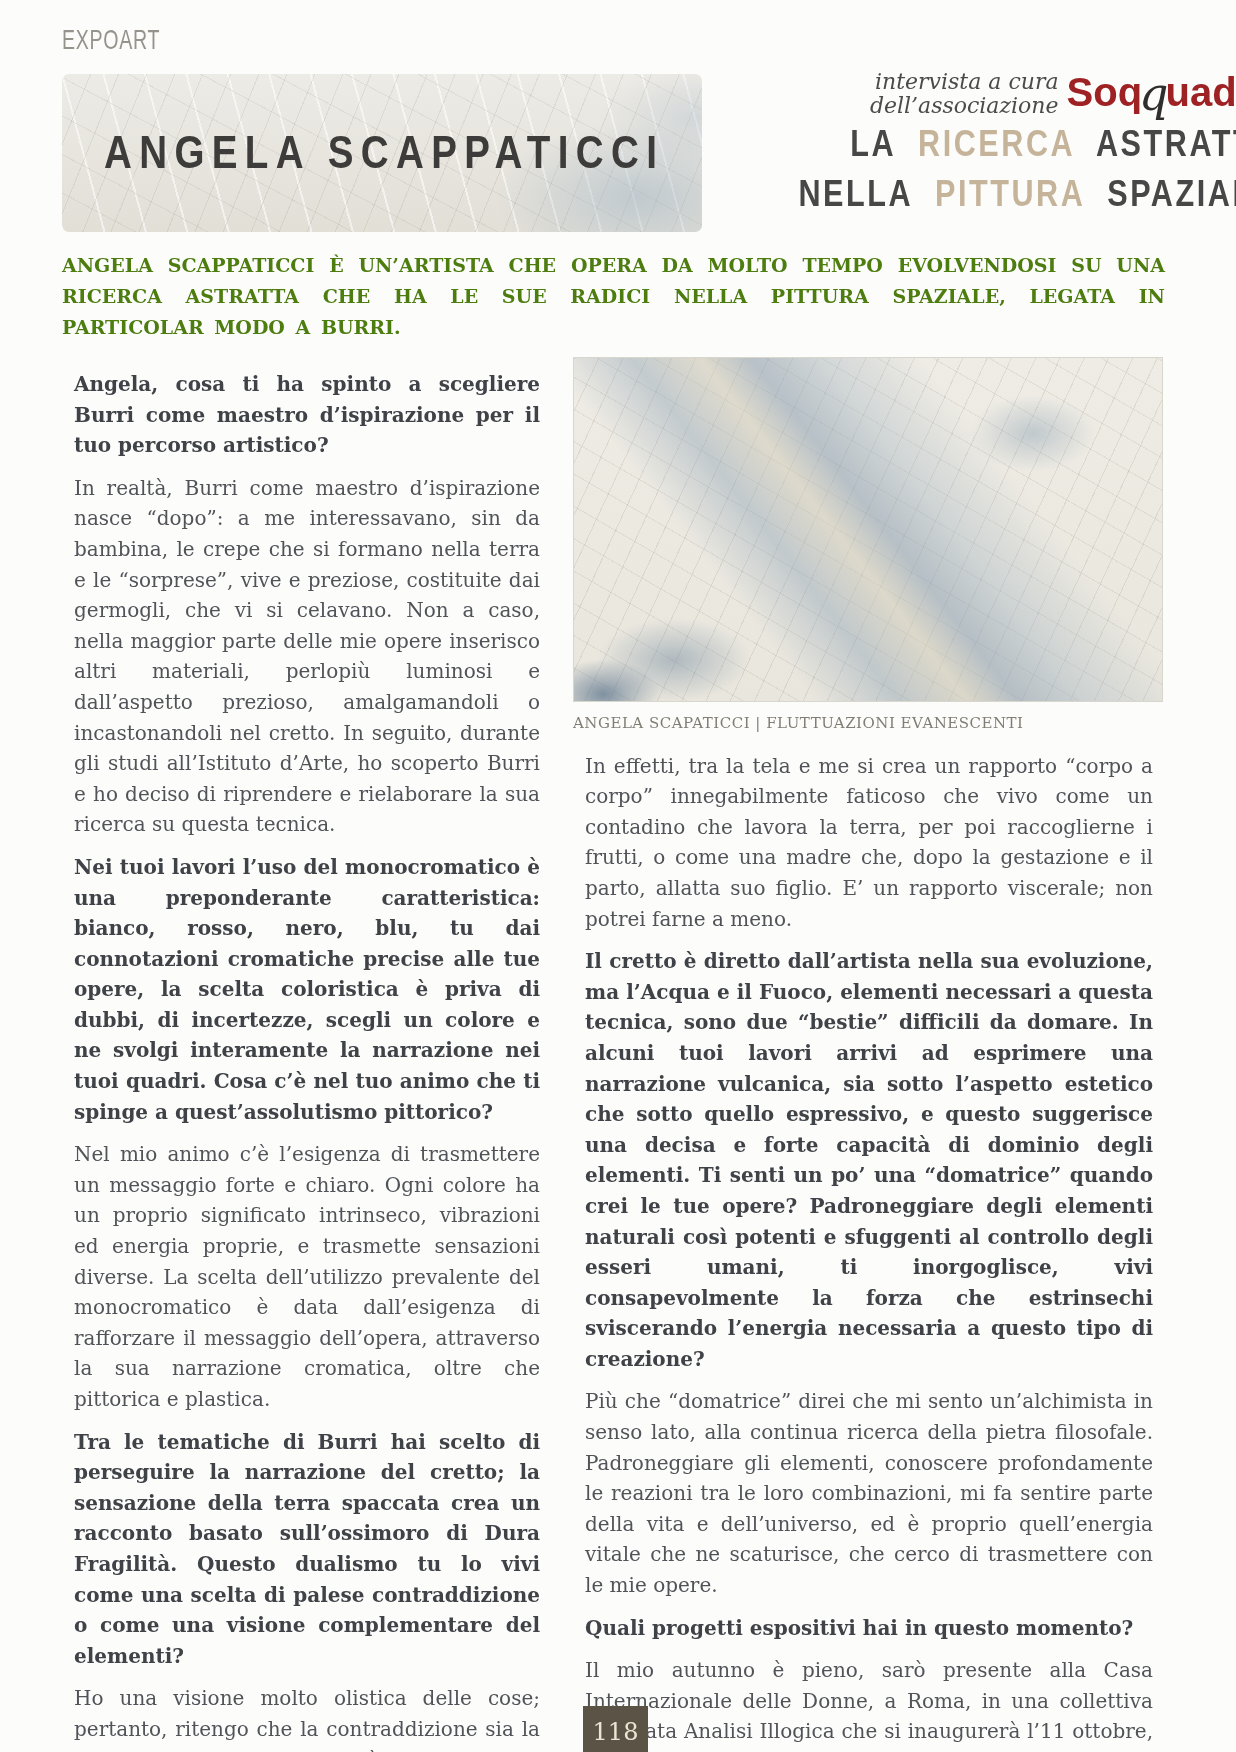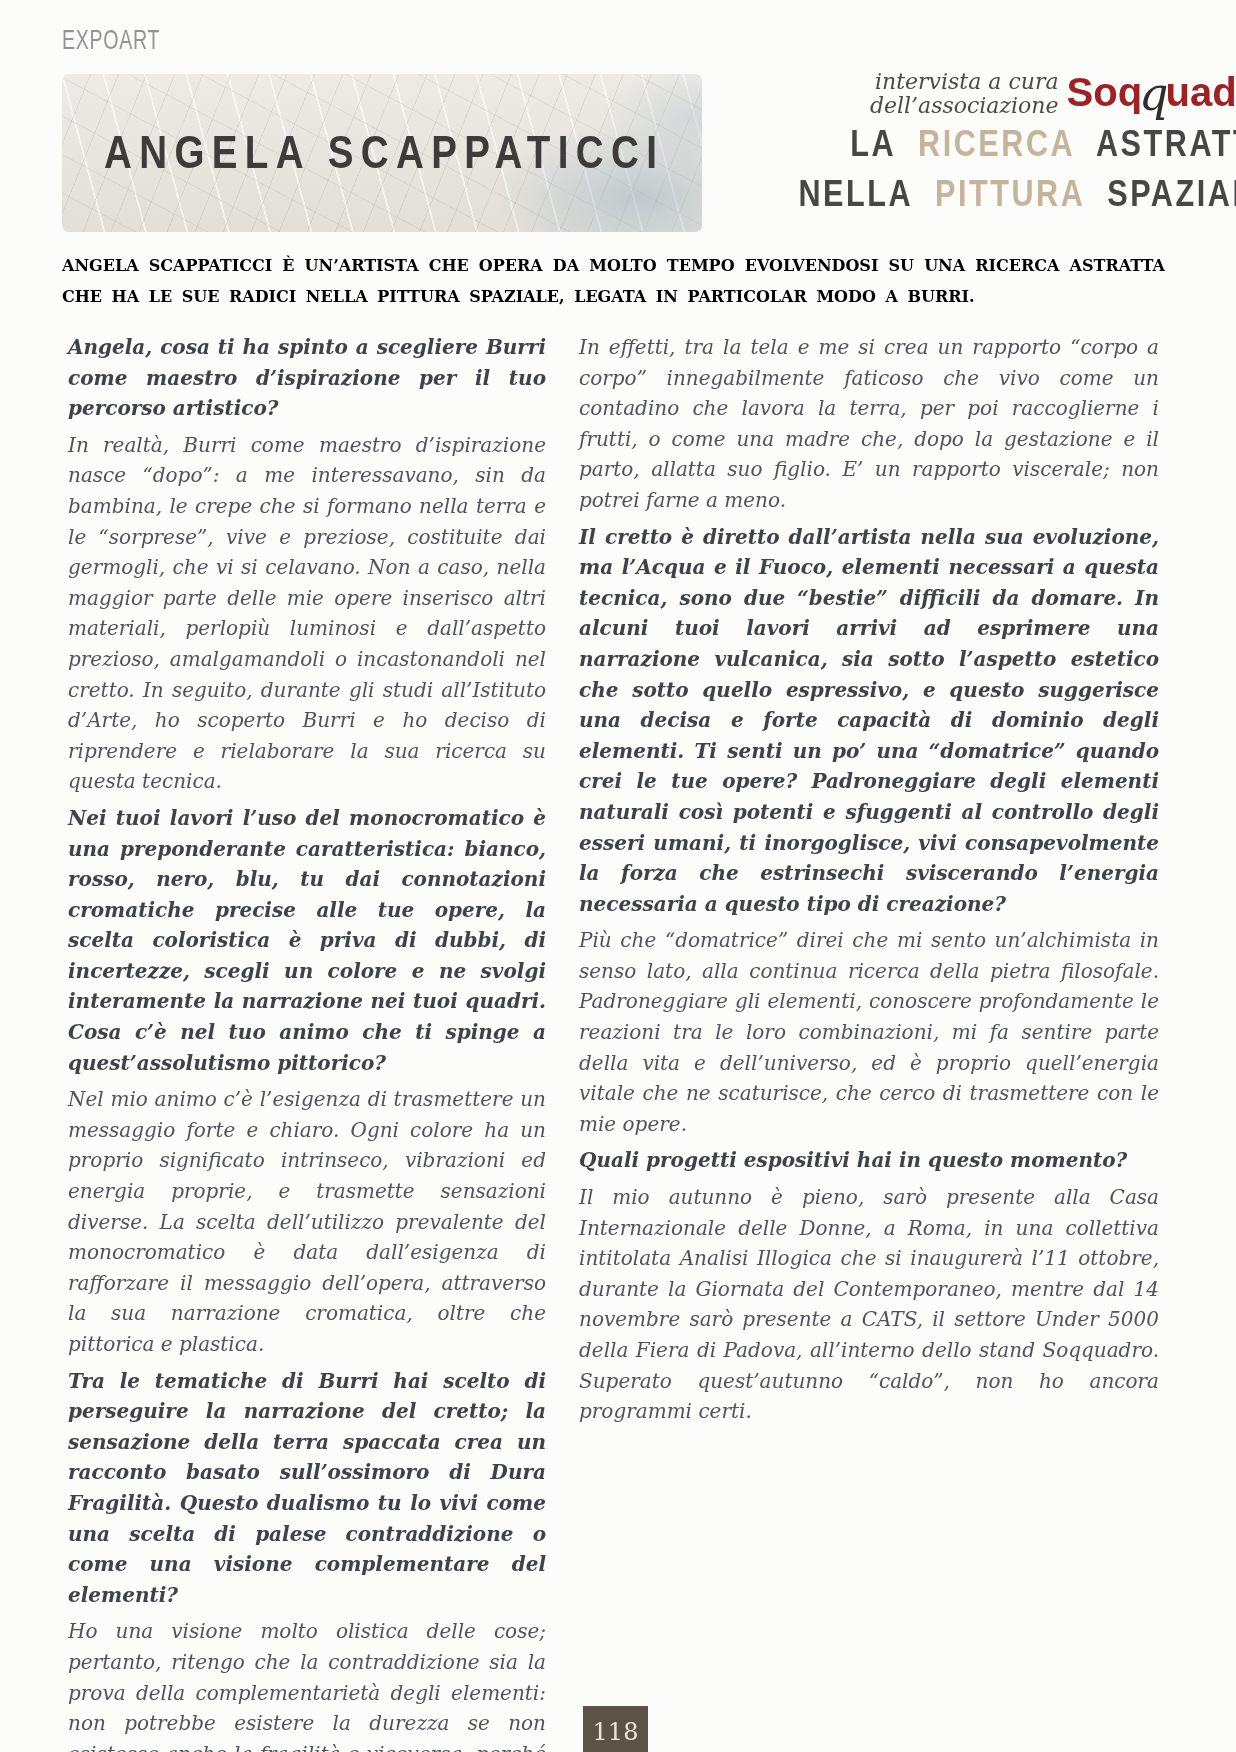--- a/index.html
+++ b/index.html
@@ -114,41 +114,41 @@
     transform-origin:right center;
     white-space:nowrap;
     margin-top:2px;
   }
   .title-line .accent{color:#c6b49a;}
   
   .lead{
     margin:18px 0 0 0;
     font-family:"DejaVu Serif", serif;
     font-weight:700;
-    font-size:16px;
+    font-size:19px;
     line-height:31px;
-    color:#000000;
+    color:#4d7c0f;
     text-align:justify;
     word-spacing:4px;
   }
   
   .columns{
     margin-top:14px;
     display:flex;
     gap:21px;
   }
   .col{
     font-size:20px;
     line-height:30.6px;
     color:#515358;
     text-align:justify;
   }
   .col-left{width:490px;flex:0 0 490px;}
   .col-right{width:592px;flex:0 0 592px;}
-  .col p{margin:6px;font-style:italic;}
+  .col p{margin:12px;}
   .col p.question{font-weight:700;color:#3f4247;}
   
   .figure{margin:0;}
   .artwork{
     width:590px;height:345px;
     border:1px solid #d9d6ce;
     box-sizing:border-box;
     background-color:#edeae2;
     background-image:
       radial-gradient(ellipse 80px 50px at 5% 98%, rgba(108,130,150,.85), rgba(108,130,150,0) 70%),
@@ -214,20 +214,24 @@
       <div class="col col-left">
 
       <p class="question">Angela, cosa ti ha spinto a scegliere Burri come maestro d’ispirazione per il tuo percorso artistico?</p>
           <p class="answer">In realtà, Burri come maestro d’ispirazione nasce “dopo”: a me interessavano, sin da bambina, le crepe che si formano nella terra e le “sorprese”, vive e preziose, costituite dai germogli, che vi si celavano. Non a caso, nella maggior parte delle mie opere inserisco altri materiali, perlopiù luminosi e dall’aspetto prezioso, amalgamandoli o incastonandoli nel cretto. In seguito, durante gli studi all’Istituto d’Arte, ho scoperto Burri e ho deciso di riprendere e rielaborare la sua ricerca su questa tecnica.</p>
           <p class="question">Nei tuoi lavori l’uso del monocromatico è una preponderante caratteristica: bianco, rosso, nero, blu, tu dai connotazioni cromatiche precise alle tue opere, la scelta coloristica è priva di dubbi, di incertezze, scegli un colore e ne svolgi interamente la narrazione nei tuoi quadri. Cosa c’è nel tuo animo che ti spinge a quest’assolutismo pittorico?</p>
           <p class="answer">Nel mio animo c’è l’esigenza di trasmettere un messaggio forte e chiaro. Ogni colore ha un proprio significato intrinseco, vibrazioni ed energia proprie, e trasmette sensazioni diverse. La scelta dell’utilizzo prevalente del monocromatico è data dall’esigenza di rafforzare il messaggio dell’opera, attraverso la sua narrazione cromatica, oltre che pittorica e plastica.</p>
           <p class="question">Tra le tematiche di Burri hai scelto di perseguire la narrazione del cretto; la sensazione della terra spaccata crea un racconto basato sull’ossimoro di Dura Fragilità. Questo dualismo tu lo vivi come una scelta di palese contraddizione o come una visione complementare del elementi?</p>
           <p class="answer">Ho una visione molto olistica delle cose; pertanto, ritengo che la contraddizione sia la prova della complementarietà degli elementi: non potrebbe esistere la durezza se non esistesse anche la fragilità e viceversa, perché non ci sarebbero parametri di confronto tra le due cose. Credo che l’intero universo si regga su questo principio di dualità/complementarietà. Recentemente, ho dedicato una duplice mostra personale, intitolata, per l’appunto, “Duetto”, a questo argomento.</p>
         </div>
       <div class="col col-right">
+        <figure class="figure">
+          <div class="artwork"></div>
+          <figcaption class="caption">ANGELA SCAPATICCI | FLUTTUAZIONI EVANESCENTI</figcaption>
+        </figure>
         <div>
 
         <p class="answer">In effetti, tra la tela e me si crea un rapporto “corpo a corpo” innegabilmente faticoso che vivo come un contadino che lavora la terra, per poi raccoglierne i frutti, o come una madre che, dopo la gestazione e il parto, allatta suo figlio. E’ un rapporto viscerale; non potrei farne a meno.</p>
             <p class="question">Il cretto è diretto dall’artista nella sua evoluzione, ma l’Acqua e il Fuoco, elementi necessari a questa tecnica, sono due “bestie” difficili da domare. In alcuni tuoi lavori arrivi ad esprimere una narrazione vulcanica, sia sotto l’aspetto estetico che sotto quello espressivo, e questo suggerisce una decisa e forte capacità di dominio degli elementi. Ti senti un po’ una “domatrice” quando crei le tue opere? Padroneggiare degli elementi naturali così potenti e sfuggenti al controllo degli esseri umani, ti inorgoglisce, vivi consapevolmente la forza che estrinsechi sviscerando l’energia necessaria a questo tipo di creazione?</p>
             <p class="answer">Più che “domatrice” direi che mi sento un’alchimista in senso lato, alla continua ricerca della pietra filosofale. Padroneggiare gli elementi, conoscere profondamente le reazioni tra le loro combinazioni, mi fa sentire parte della vita e dell’universo, ed è proprio quell’energia vitale che ne scaturisce, che cerco di trasmettere con le mie opere.</p>
             <p class="question">Quali progetti espositivi hai in questo momento?</p>
             <p class="answer">Il mio autunno è pieno, sarò presente alla Casa Internazionale delle Donne, a Roma, in una collettiva intitolata Analisi Illogica che si inaugurerà l’11 ottobre, durante la Giornata del Contemporaneo, mentre dal 14 novembre sarò presente a CATS, il settore Under 5000 della Fiera di Padova, all’interno dello stand Soqquadro. Superato quest’autunno “caldo”, non ho ancora programmi certi.</p>
           </div>
       </div>
     </div>

